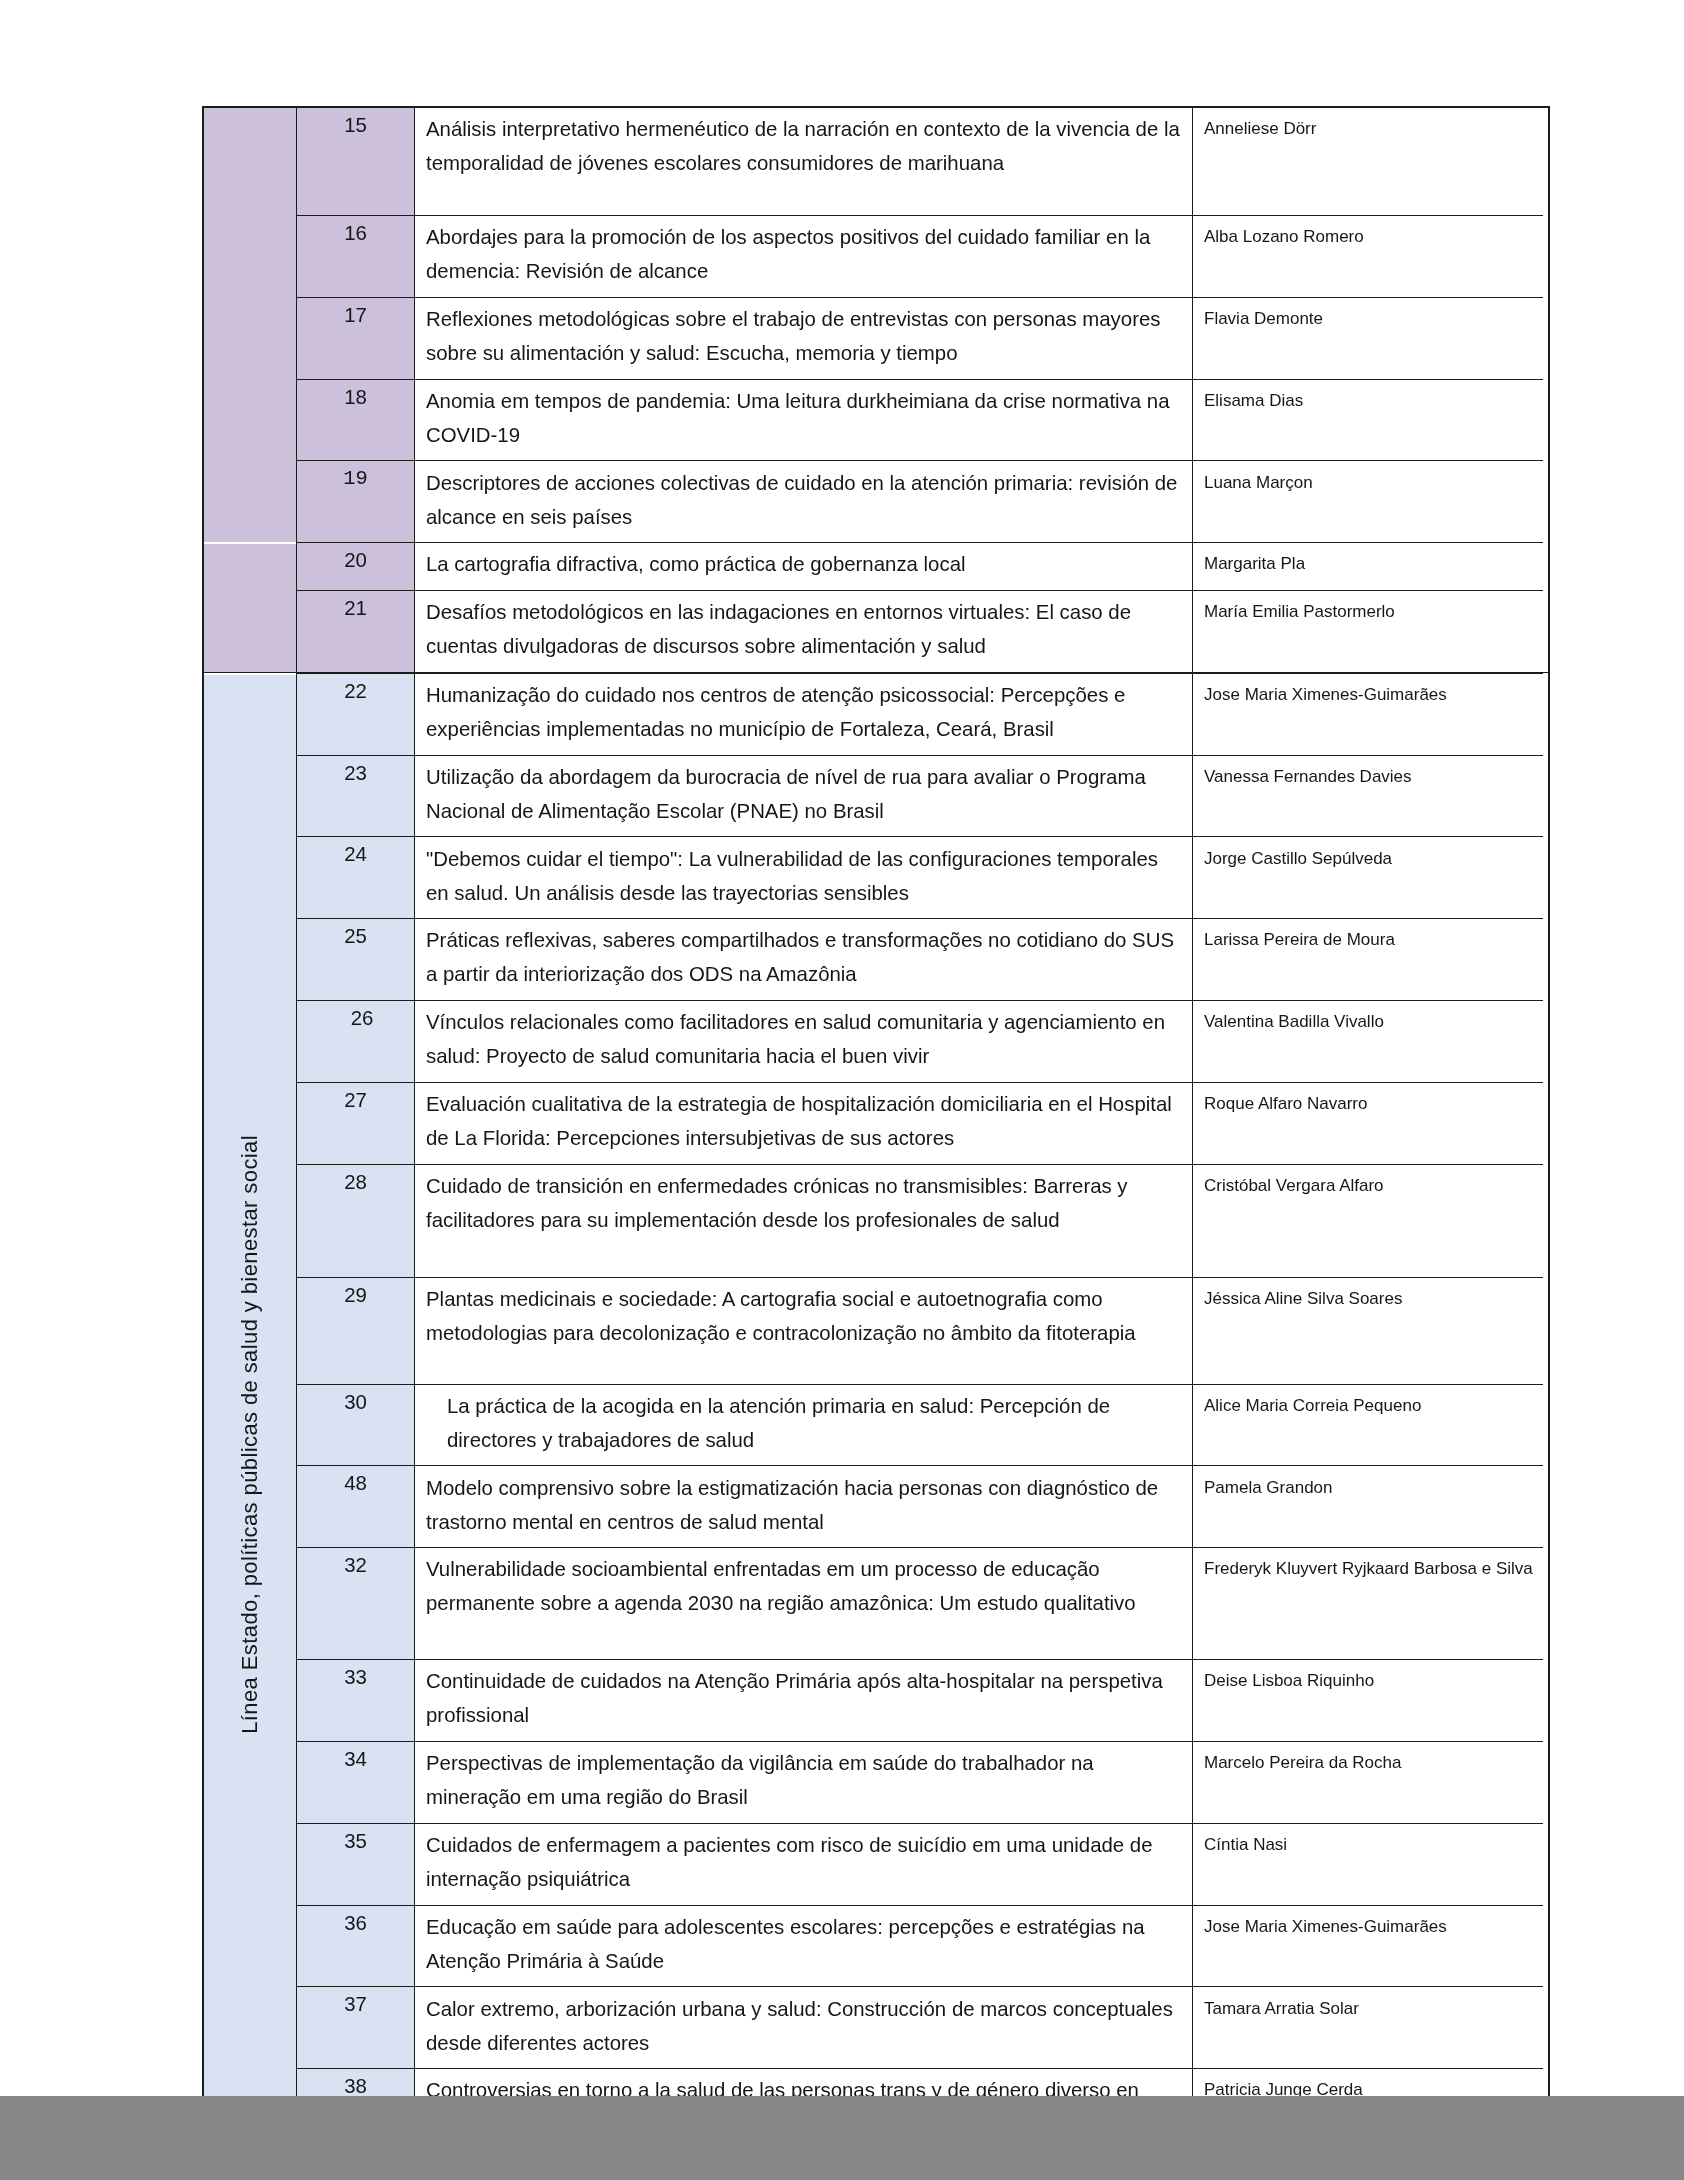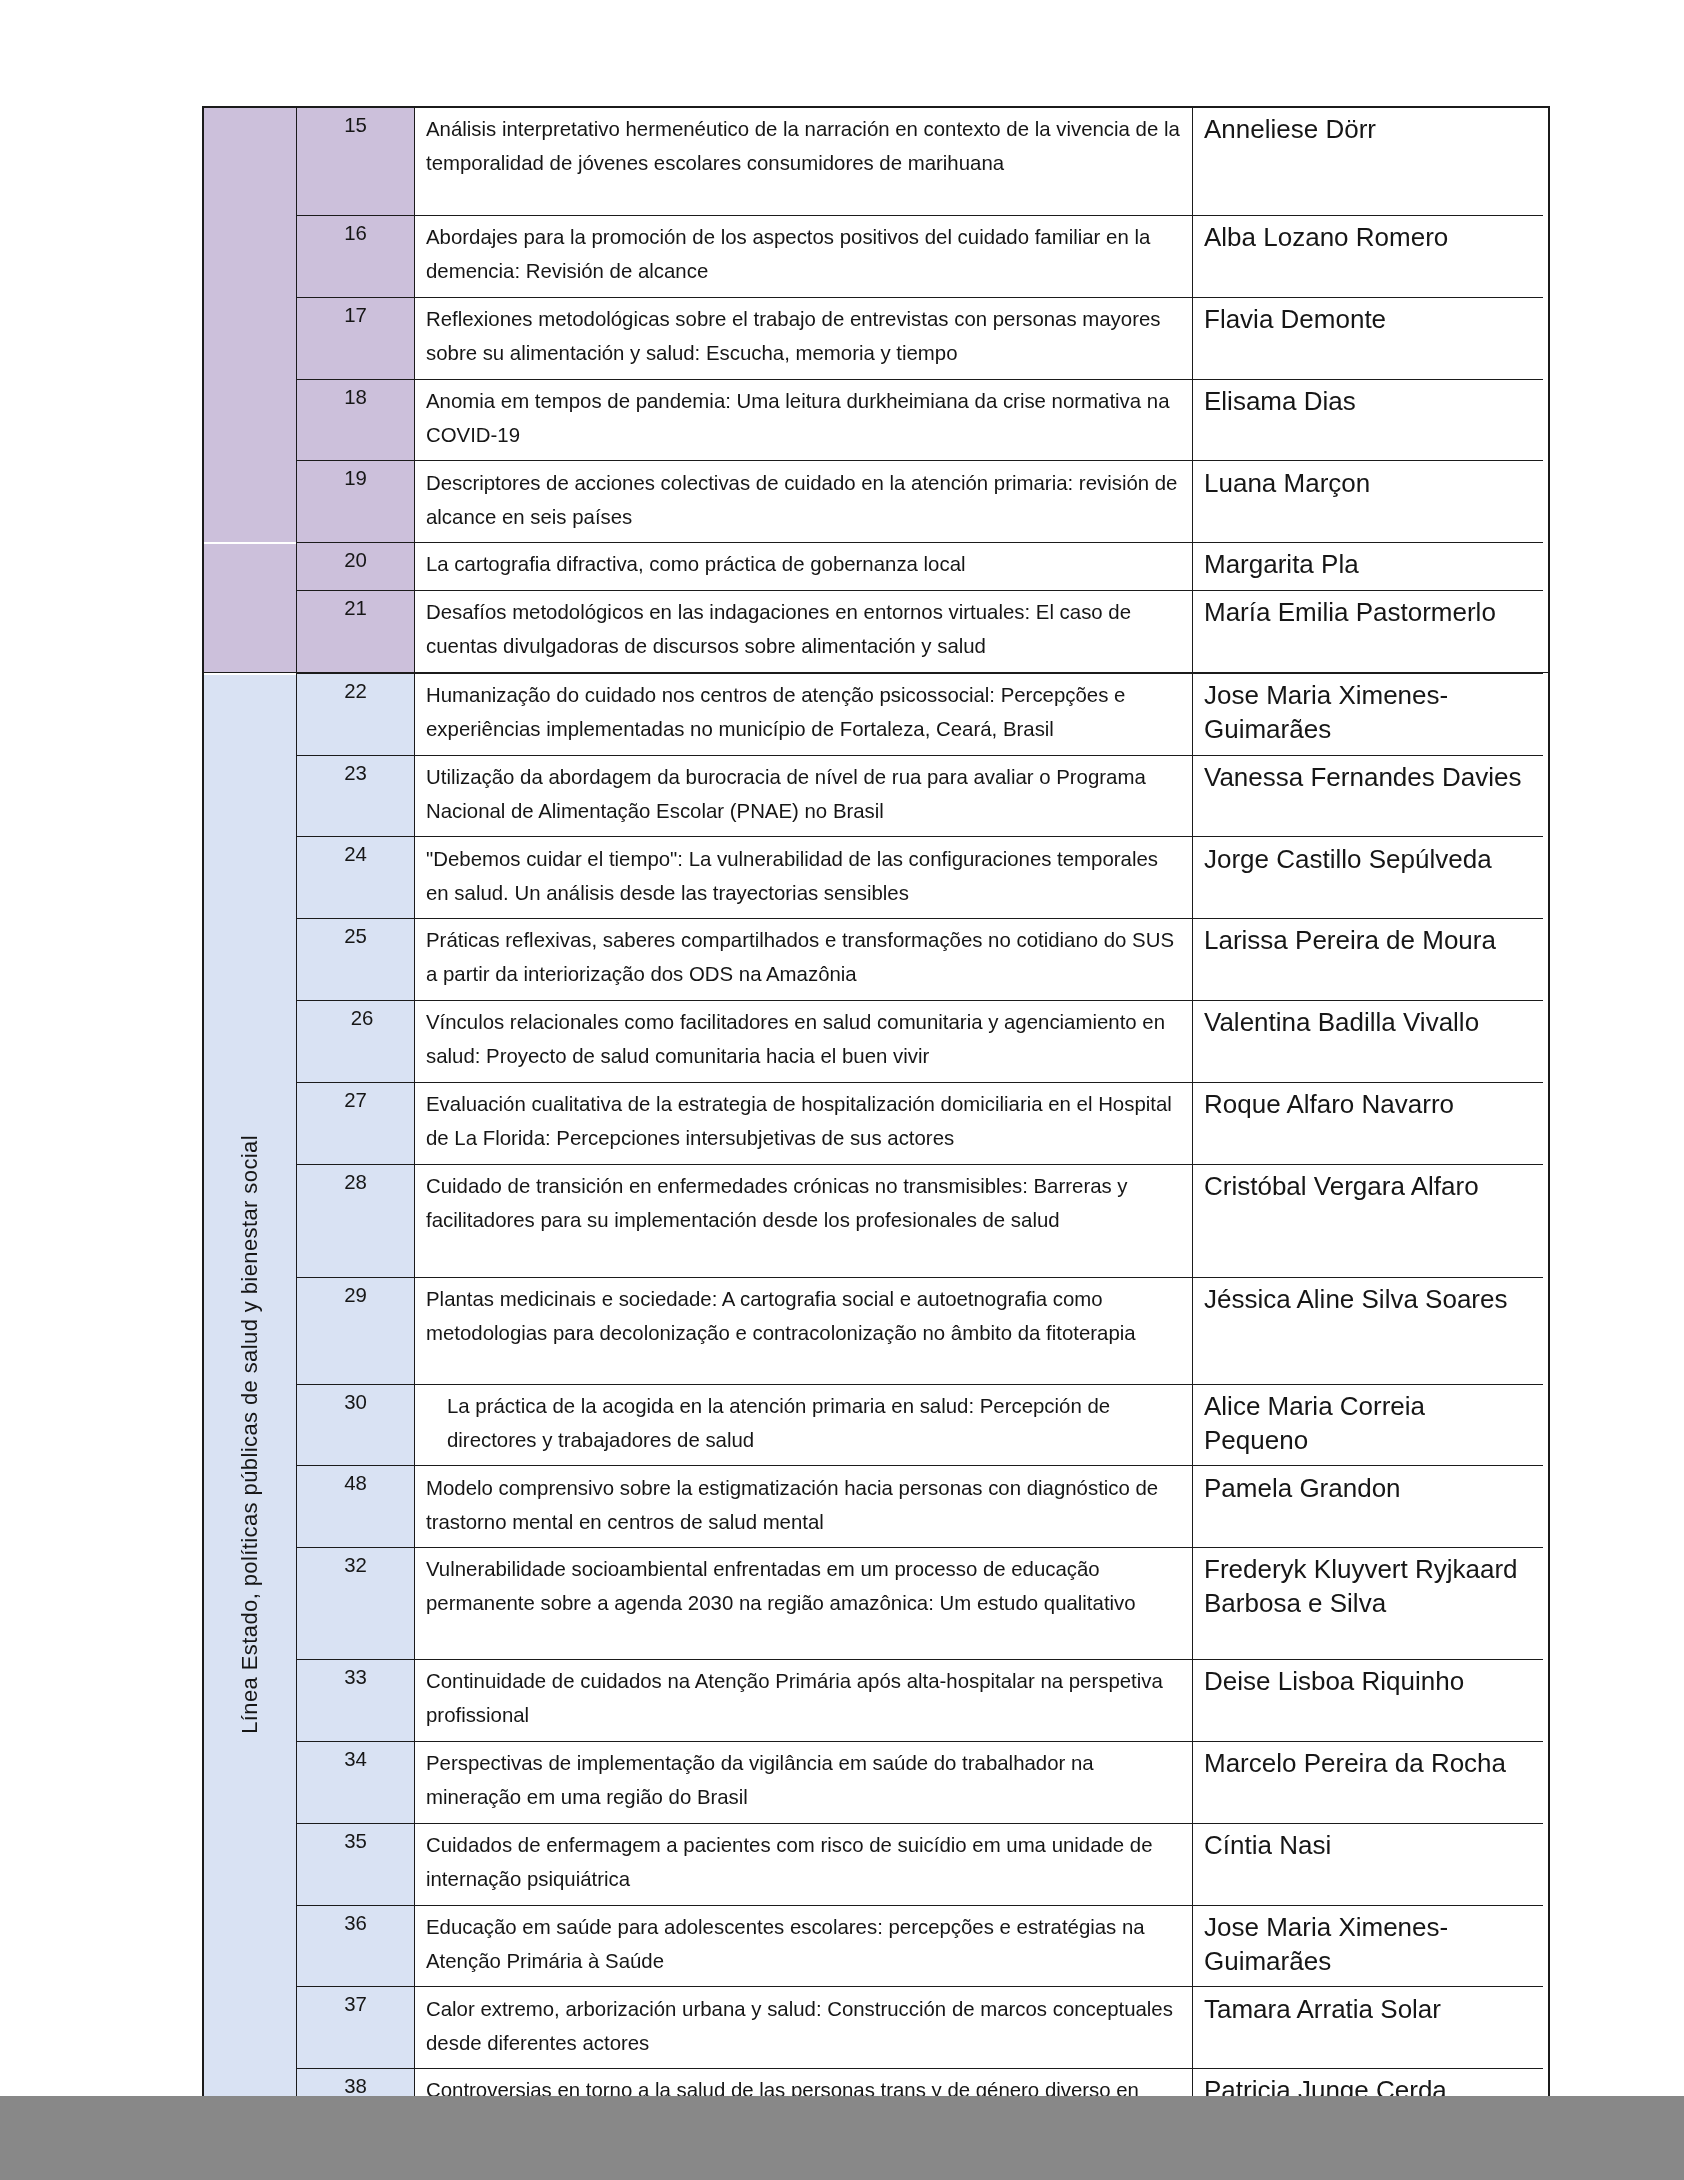--- a/index.html
+++ b/index.html
@@ -57,21 +57,21 @@
     grid-column:3;
     background:#fff;
     font-size:20.4px;
     line-height:34px;
     padding:4.3px 12px 8.5px 11px;
   }
   .author-cell{
     grid-column:4;
     background:#fff;
     border-left:1.7px solid var(--border);
-    font-size:26px;
+    font-size:17px;
     line-height:34px;
     padding:4.3px 8.5px 8.5px 11px;
   }
   .bt{border-top:1.7px solid var(--border);}
   .section-blue{border-top:0.9px solid var(--border);}
 </style>
 </head>
 <body>
 
 <div class="page">
@@ -84,21 +84,21 @@
         <div class="author-cell" style="grid-row: 1;">Anneliese Dörr</div>
         <div class="num-cell bt" style="grid-row: 2;">16</div>
         <div class="title-cell bt" style="grid-row: 2;">Abordajes para la promoción de los aspectos positivos del cuidado familiar en la demencia: Revisión de alcance</div>
         <div class="author-cell bt" style="grid-row: 2;">Alba Lozano Romero</div>
         <div class="num-cell bt" style="grid-row: 3;">17</div>
         <div class="title-cell bt" style="grid-row: 3;">Reflexiones metodológicas sobre el trabajo de entrevistas con personas mayores sobre su alimentación y salud: Escucha, memoria y tiempo</div>
         <div class="author-cell bt" style="grid-row: 3;">Flavia Demonte</div>
         <div class="num-cell bt" style="grid-row: 4;">18</div>
         <div class="title-cell bt" style="grid-row: 4;">Anomia em tempos de pandemia: Uma leitura durkheimiana da crise normativa na COVID-19</div>
         <div class="author-cell bt" style="grid-row: 4;">Elisama Dias</div>
-        <div class="num-cell bt" style="grid-row: 5;">19</div>
+        <div class="num-cell bt" style="grid-row: 5; font-family: Liberation Mono, monospace;">19</div>
         <div class="title-cell bt" style="grid-row: 5;">Descriptores de acciones colectivas de cuidado en la atención primaria: revisión de alcance en seis países</div>
         <div class="author-cell bt" style="grid-row: 5;">Luana Marçon</div>
         <div class="num-cell bt" style="grid-row: 6;">20</div>
         <div class="title-cell bt" style="grid-row: 6;">La cartografia difractiva, como práctica de gobernanza local</div>
         <div class="author-cell bt" style="grid-row: 6;">Margarita Pla</div>
         <div class="num-cell bt" style="grid-row: 7;">21</div>
         <div class="title-cell bt" style="grid-row: 7;">Desafíos metodológicos en las indagaciones en entornos virtuales: El caso de cuentas divulgadoras de discursos sobre alimentación y salud</div>
         <div class="author-cell bt" style="grid-row: 7;">María Emilia Pastormerlo</div>
       </div>
       <div class="section section-blue" style="grid-template-rows: minmax(81px, auto) minmax(78px, auto) minmax(78px, auto) minmax(78px, auto) minmax(78px, auto) minmax(78px, auto) minmax(113px, auto) minmax(107px, auto) minmax(78px, auto) minmax(78px, auto) minmax(112px, auto) minmax(78px, auto) minmax(78px, auto) minmax(78px, auto) minmax(78px, auto) minmax(78px, auto) minmax(126px, auto);">

